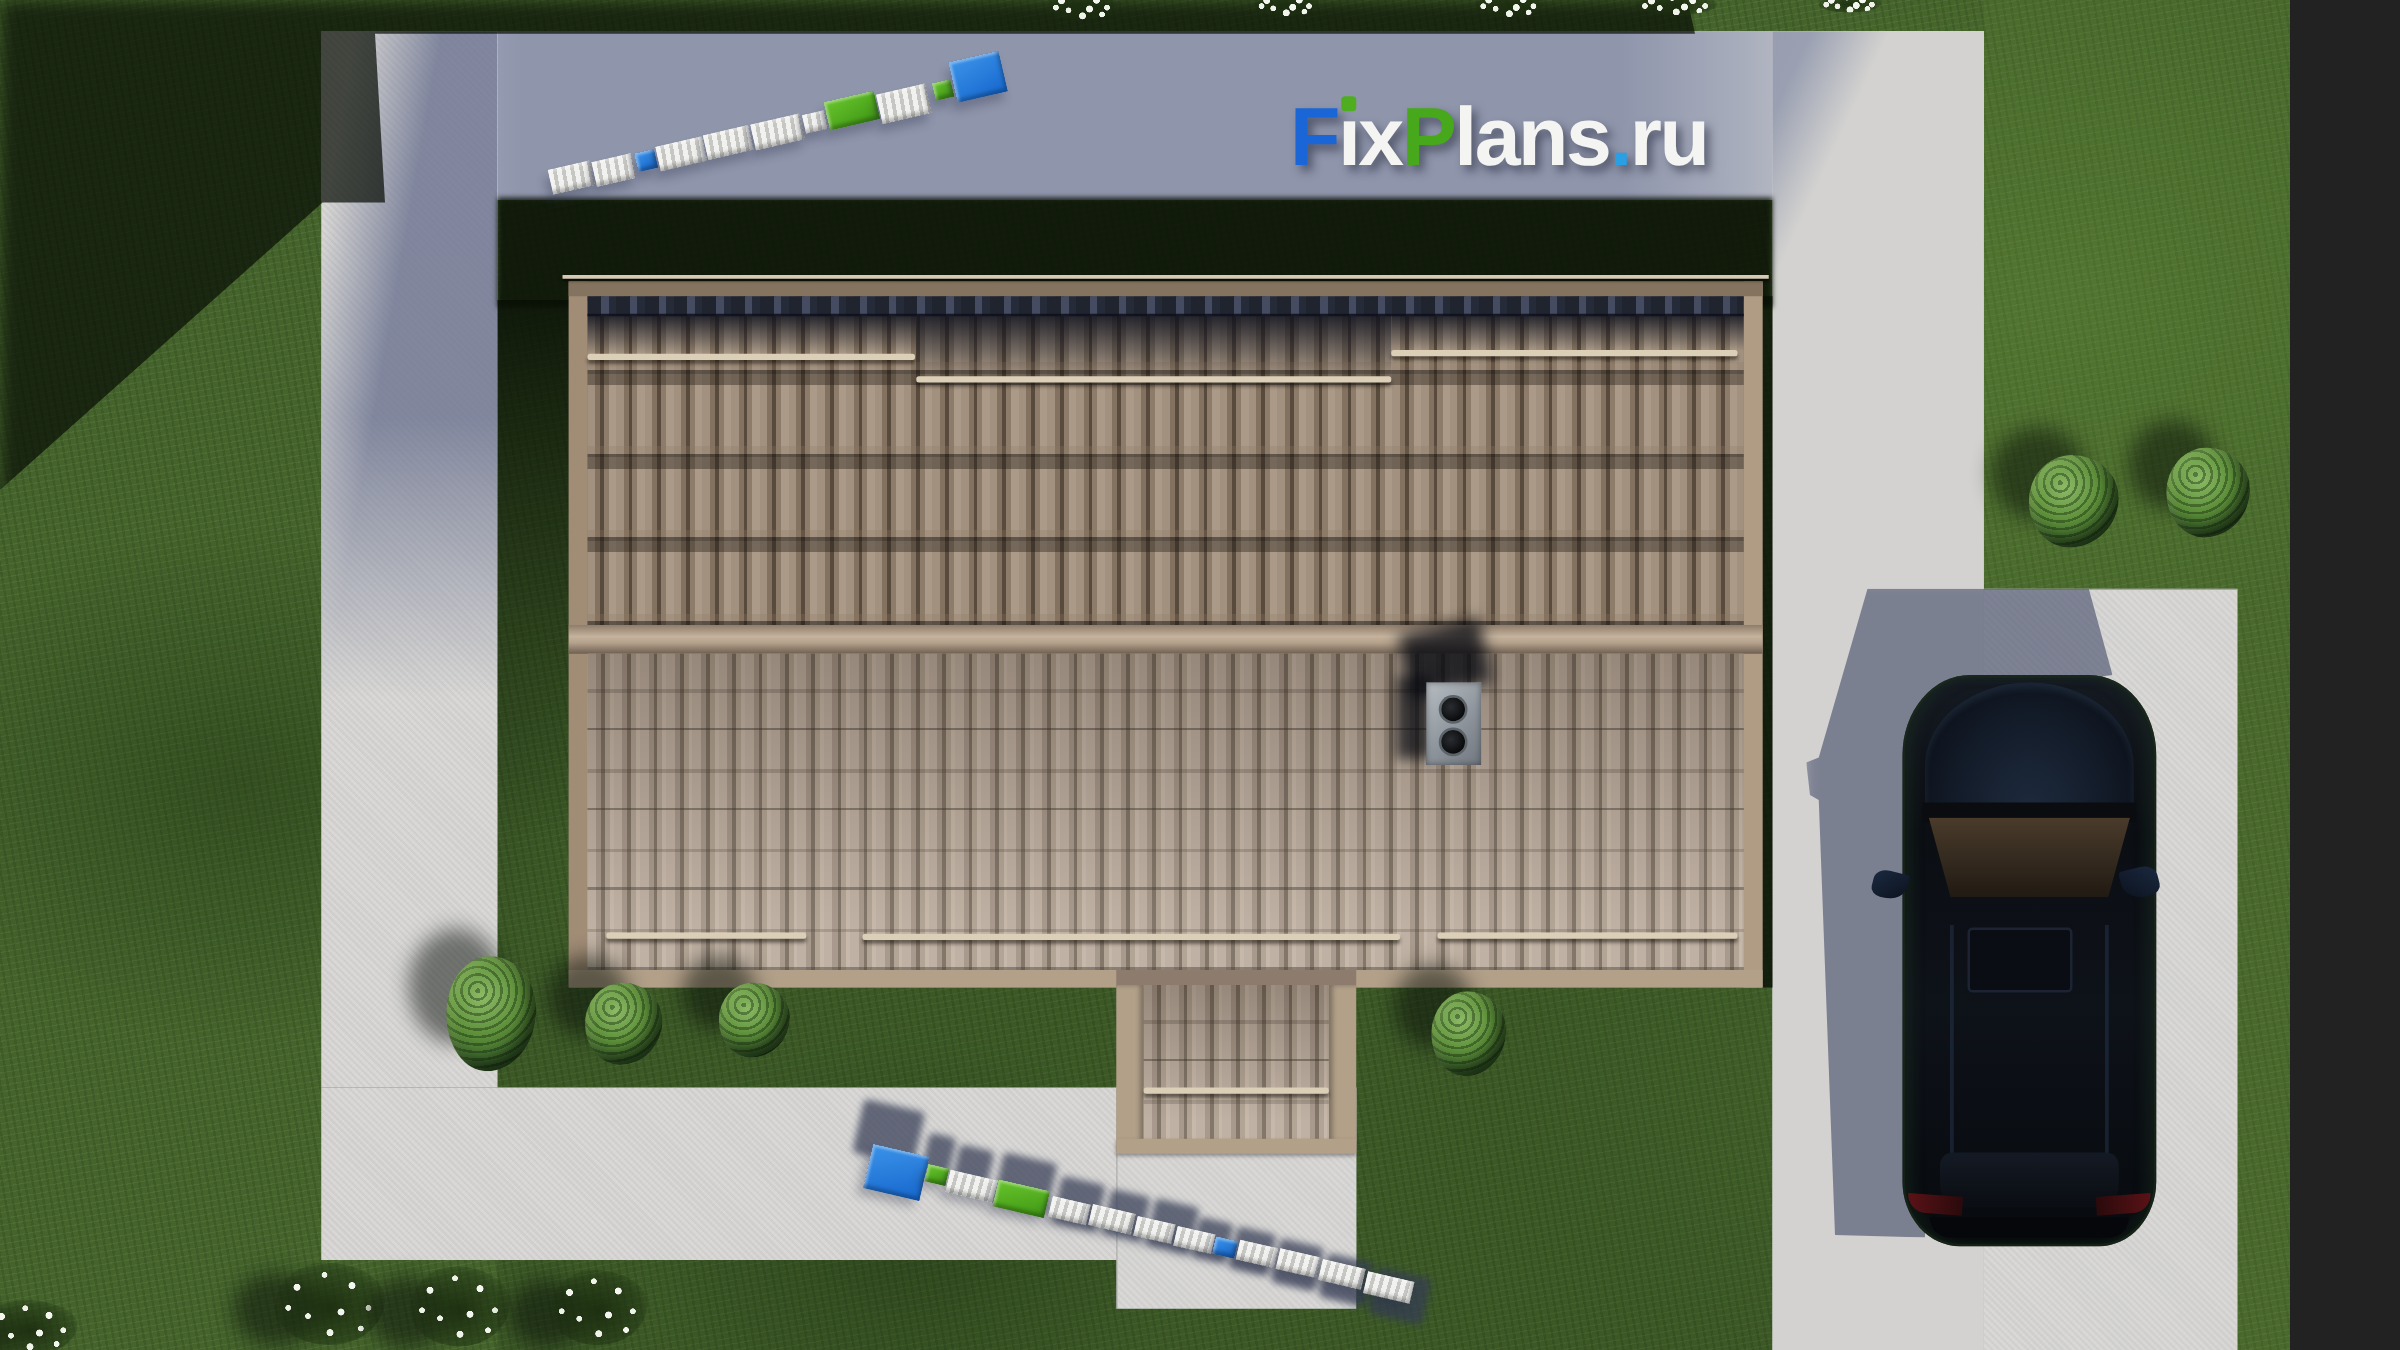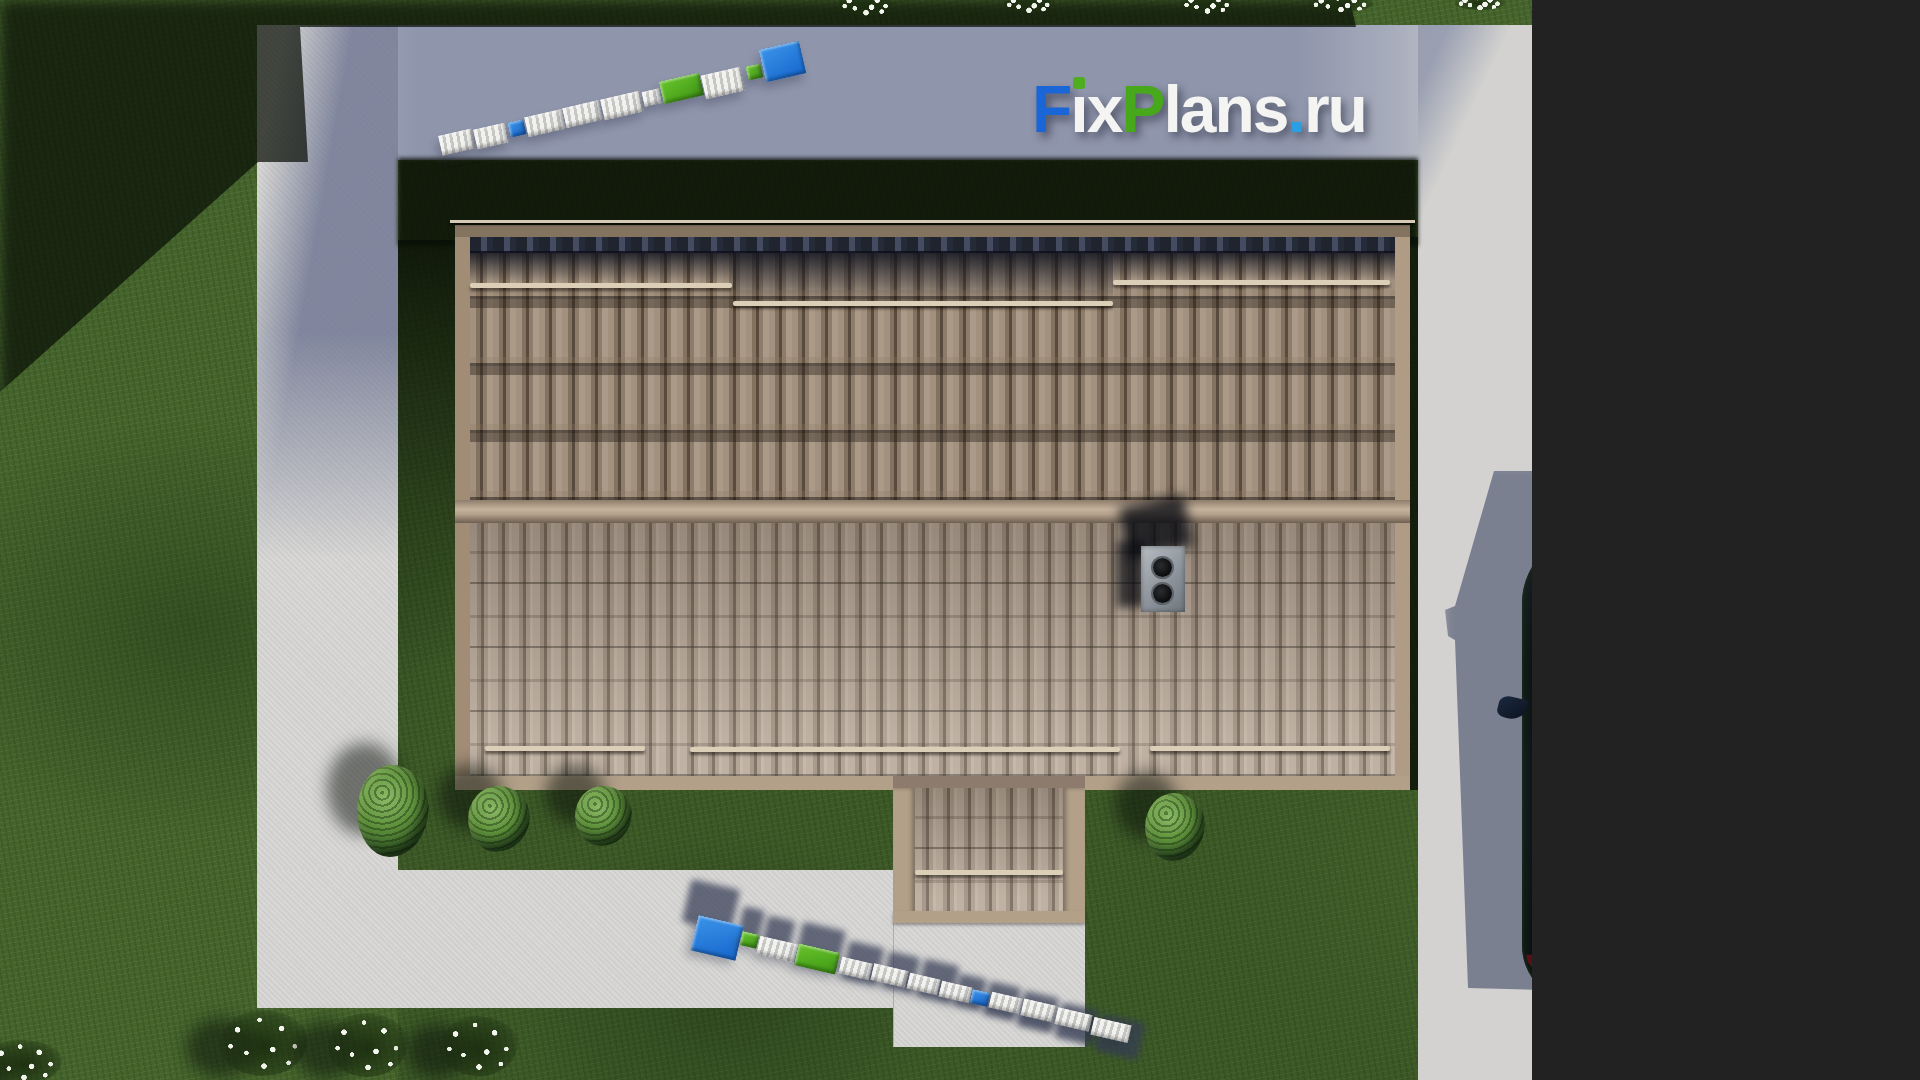--- a/index.html
+++ b/index.html
@@ -1,16 +1,16 @@
 <!DOCTYPE html>
 <html><head>
 <meta charset="utf-8">
 <style>
   html,body{margin:0;padding:0;background:#222;}
-  #stage{position:relative;width:1532px;height:1080px;overflow:hidden;
+  #stage{position:relative;width:1832px;height:1080px;overflow:hidden;
          font-family:"Liberation Sans", sans-serif;}
   #stage *{position:absolute;box-sizing:border-box;}
   .grass-tex{background-image:
       repeating-linear-gradient(80deg, rgba(0,0,0,.09) 0 2px, transparent 2px 6px),
       repeating-linear-gradient(170deg, rgba(255,255,255,.05) 0 1px, transparent 1px 5px);}
   .conc{background-color:#d8d7d5;background-image:
       repeating-linear-gradient(45deg, rgba(105,108,118,.08) 0 2px, transparent 2px 4px),
       repeating-linear-gradient(-45deg, rgba(255,255,255,.06) 0 1px, transparent 1px 3px);}
   .tiles-up{background-color:#8d7c6d;background-image:
       repeating-linear-gradient(0deg, rgba(20,16,12,.5) 0 3px, rgba(140,120,100,.25) 3px 9px, rgba(0,0,0,0) 9px 58px, rgba(30,24,18,.38) 58px 67px),

